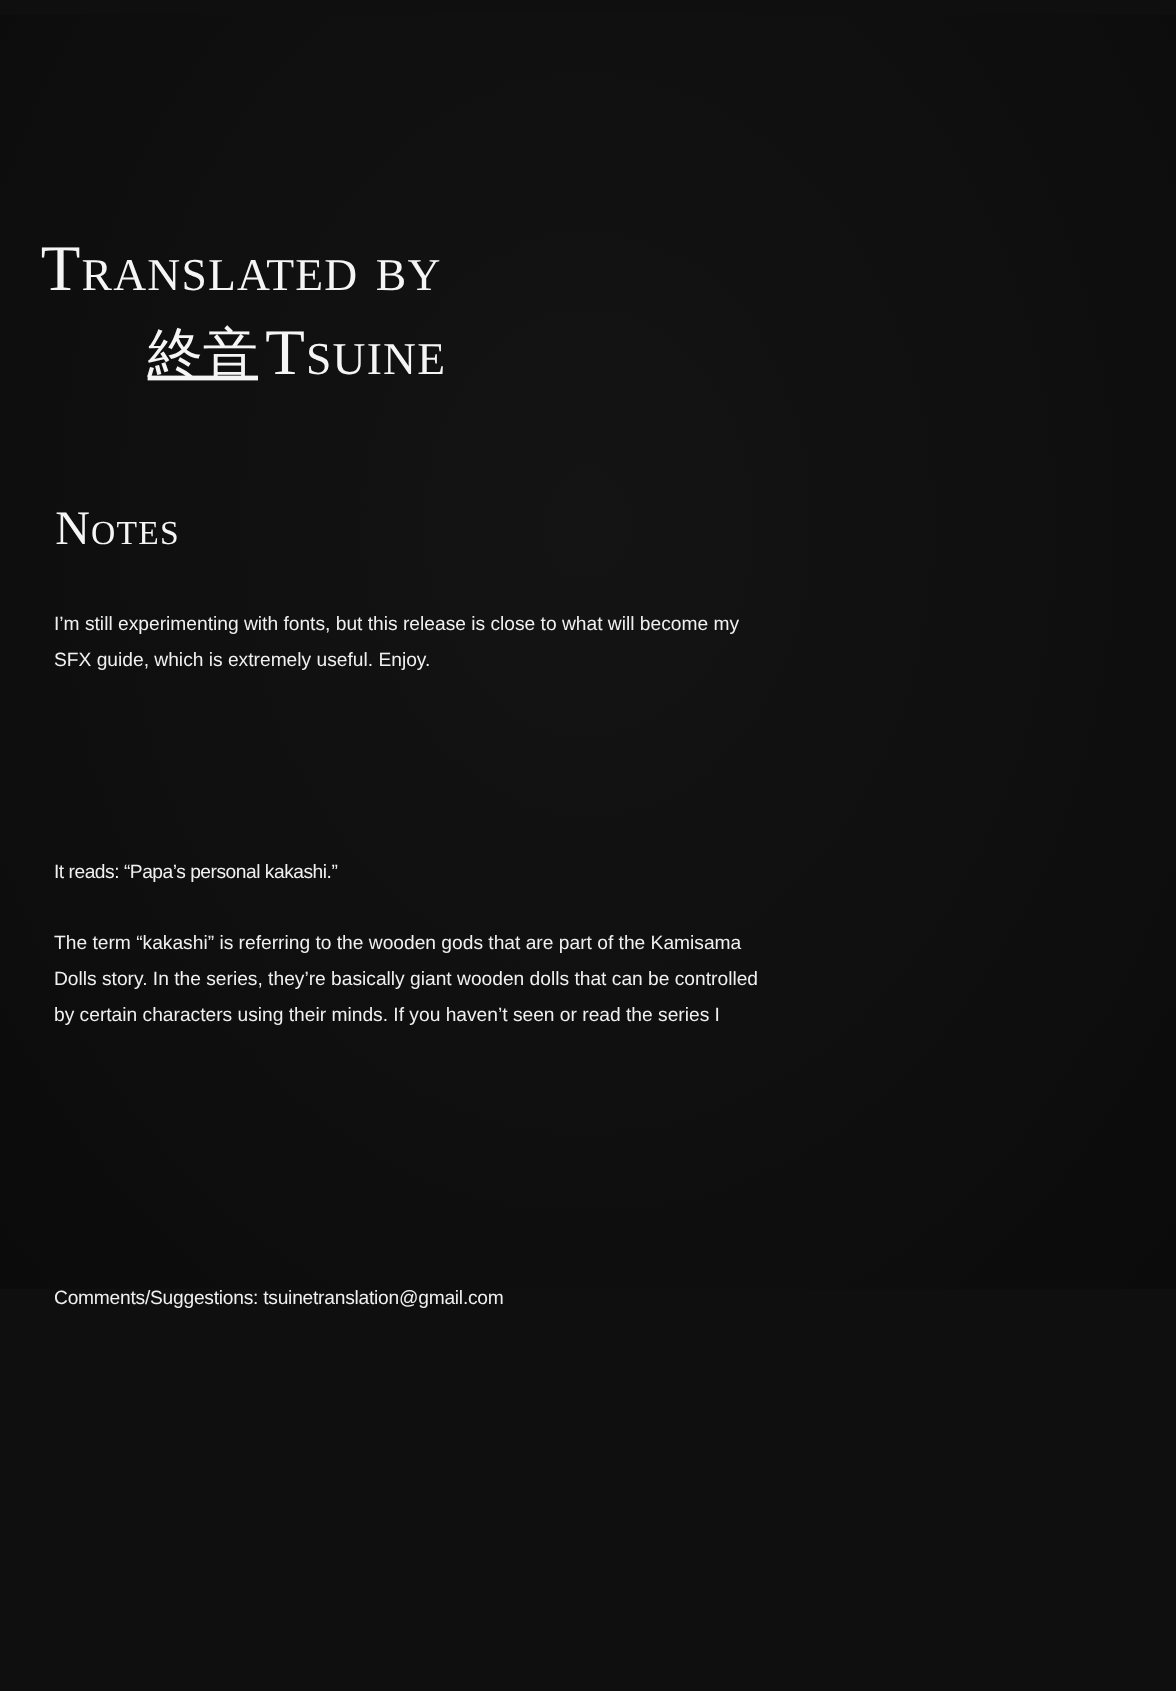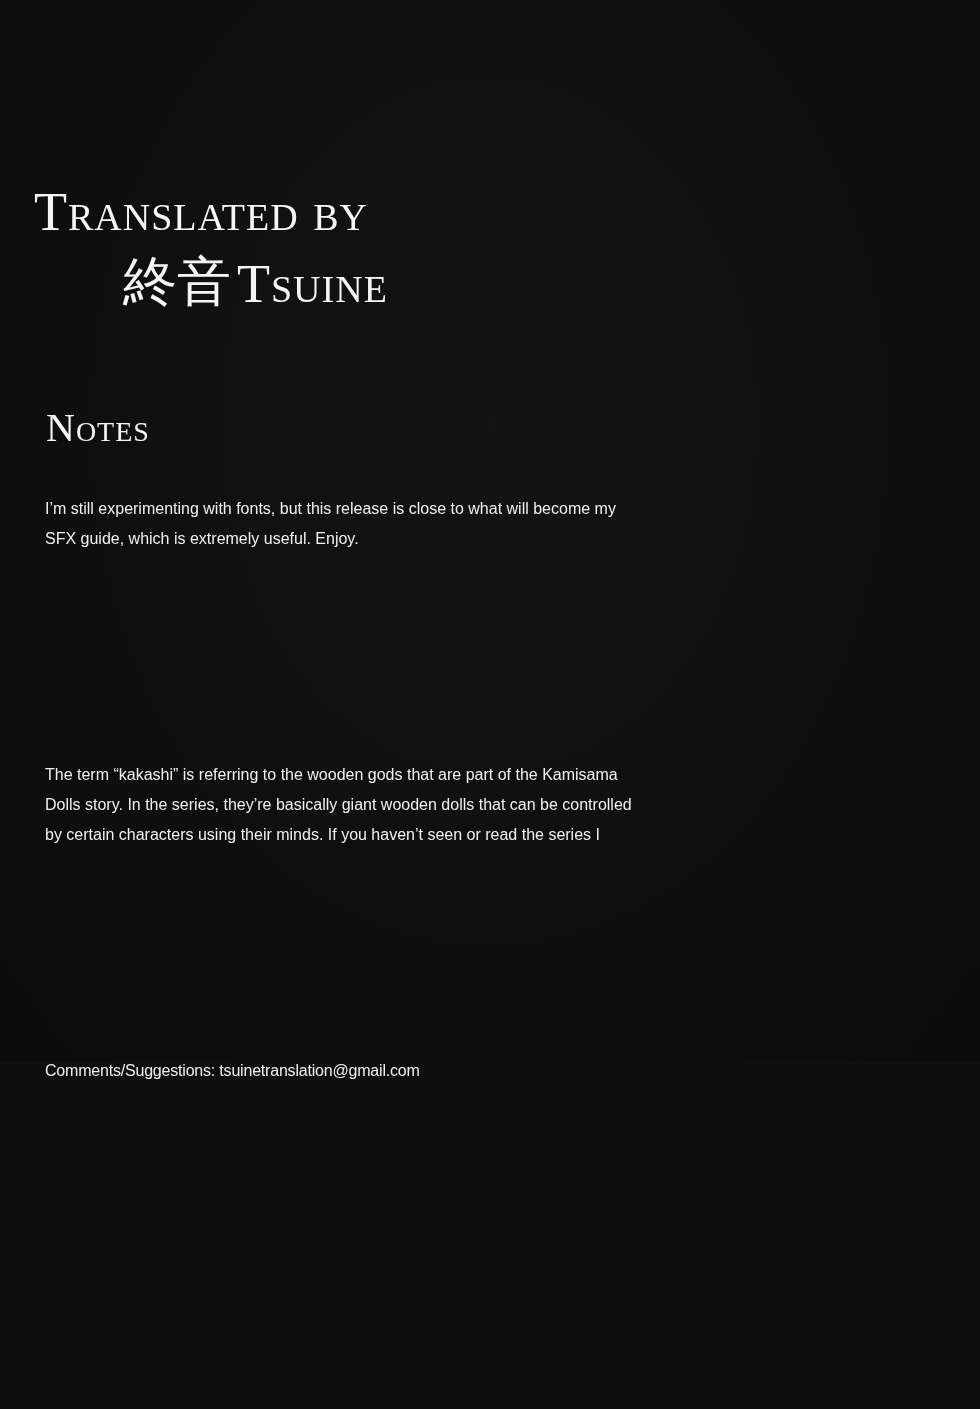--- a/index.html
+++ b/index.html
@@ -9,21 +9,21 @@
     body {
       width: 980px;
       height: 1409px;
       background: #0f0f0f;
       color: #f2f2f2;
       position: relative;
       overflow: hidden;
     }
     .page {
       position: absolute;
-      left: 0; top: 0;
+      left: 0; top: 12px;
       width: 980px;
       height: 1062px;
       background: radial-gradient(ellipse at 50% 40%, #141414 0%, #0e0e0e 70%, #0b0b0b 100%);
     }
     .serif-caps {
       font-family: "Liberation Serif", "DejaVu Serif", serif;
       font-variant: small-caps;
       letter-spacing: 1px;
       color: #f5f5f5;
       position: absolute;
@@ -37,24 +37,25 @@
     }
     .credit-line2 {
       left: 123px;
       top: 252px;
       font-size: 54px;
       line-height: 60px;
     }
     .credit-line2 .kanji {
       font-family: "DejaVu Sans", sans-serif;
       font-variant: normal;
-      font-size: 54px;
+      font-size: 46px;
       margin-right: 6px;
       letter-spacing: 0;
       vertical-align: 2px;
+      text-decoration: underline;
     }
     .notes-heading {
       left: 46px;
       top: 396px;
       font-size: 40px;
       line-height: 64px;
     }
     .para {
       position: absolute;
       left: 45px;
@@ -87,20 +88,23 @@
   </div>
 
   <div class="serif-caps notes-heading">Notes</div>
 
   <p class="para p-intro">
     <span class="line">I’m still experimenting with fonts, but this release is close to what will become my</span>
     <span class="line">SFX guide, which is extremely useful. Enjoy.</span>
   </p>
 
 
+  <p class="para p-reads">
+    <span class="line">It reads: “Papa’s personal kakashi.”</span>
+  </p>
 
   <p class="para p-term">
     <span class="line">The term “kakashi” is referring to the wooden gods that are part of the Kamisama</span>
     <span class="line">Dolls story. In the series, they’re basically giant wooden dolls that can be controlled</span>
     <span class="line">by certain characters using their minds. If you haven’t seen or read the series I</span>
   </p>
 
   <p class="para p-contact">
     <span class="line">Comments/Suggestions: tsuinetranslation@gmail.com</span>
   </p>

